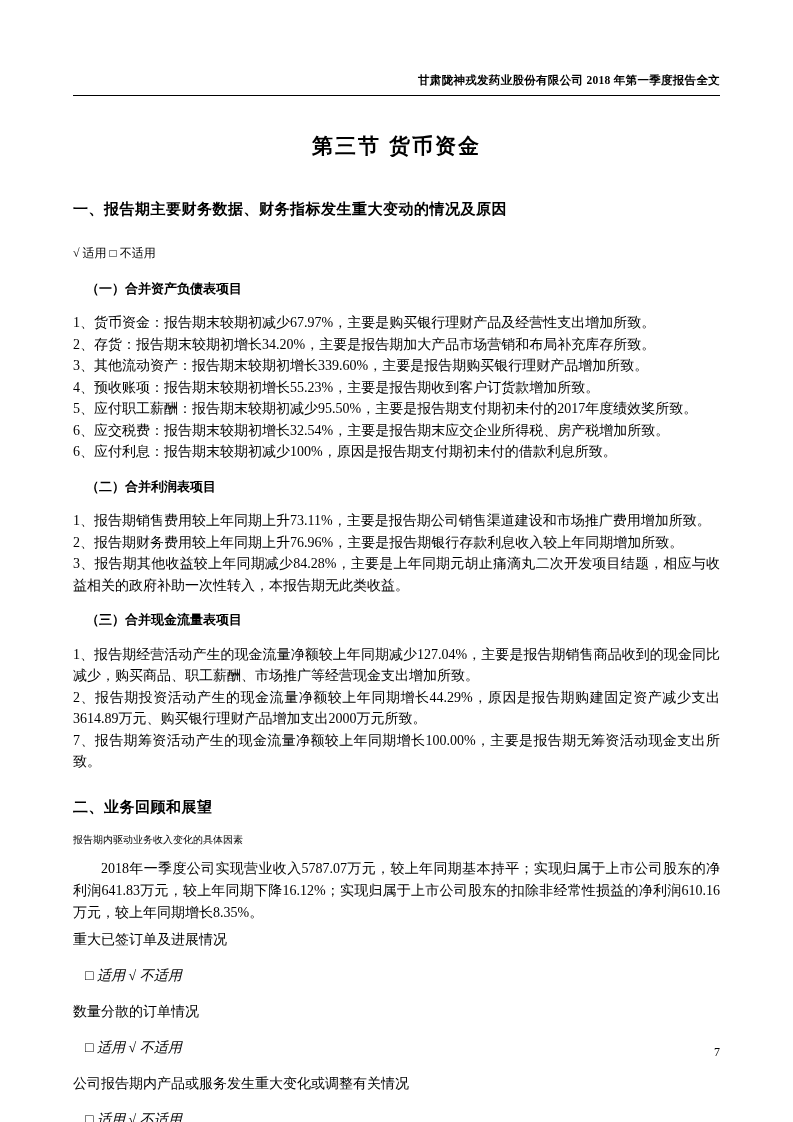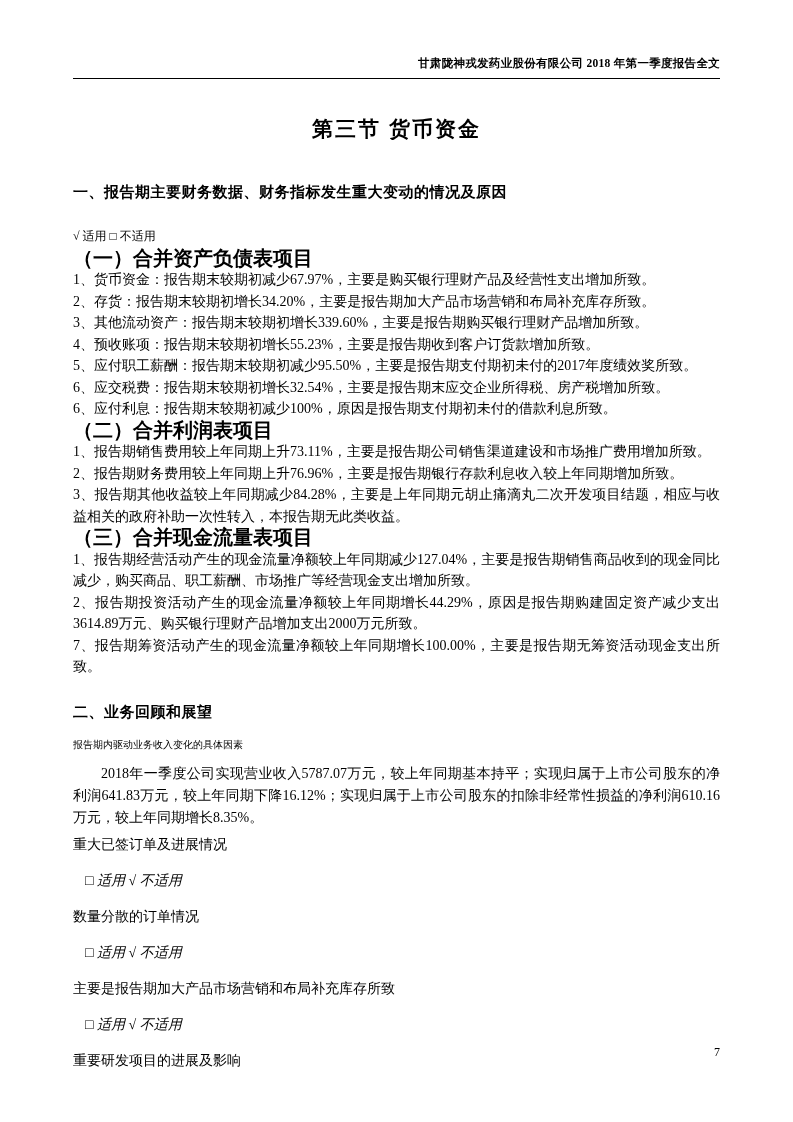--- a/index.html
+++ b/index.html
@@ -9,21 +9,21 @@
     height: 1122px;
     margin: 0 auto;
     background: #ffffff;
     color: #000000;
     font-family: "Liberation Serif", "DejaVu Serif", serif;
     overflow: hidden;
   }
   .content { padding: 0 73px; }
 
   .header {
-    padding-top: 56px;
+    padding-top: 73px;
     text-align: right;
     font-size: 11.5px;
     font-weight: bold;
     letter-spacing: 0.3px;
     white-space: pre-wrap;
   }
   .header-rule {
     margin-top: 7px;
     border: none;
     border-bottom: 1.5px solid #000;
@@ -49,22 +49,22 @@
 
   .applicability {
     margin: 24px 0 0 0;
     font-size: 12px;
     line-height: 21.5px;
     white-space: pre-wrap;
   }
   .applicability.inline-status { margin: 12px; line-height: 24px; font-size: 14px; font-style: italic; }
 
   .sub-heading {
-    margin: 0;
-    font-size: 20px;
+    margin: 13px;
+    font-size: 13px;
     line-height: 21.5px;
   }
 
   .item {
     margin: 0;
     font-size: 14px;
     line-height: 21.5px;
     text-align: justify;
   }
 
@@ -143,21 +143,21 @@
         <p class="status-label">重大已签订单及进展情况</p>
         <p class="applicability inline-status">□ 适用 √ 不适用</p>
       </div>
 
       <div class="status-block">
         <p class="status-label">数量分散的订单情况</p>
         <p class="applicability inline-status">□ 适用 √ 不适用</p>
       </div>
 
       <div class="status-block">
-        <p class="status-label">主要是报告期加大产品市场营销和布局补充库存所致</p>
+        <p class="status-label">公司报告期内产品或服务发生重大变化或调整有关情况</p>
         <p class="applicability inline-status">□ 适用 √ 不适用</p>
       </div>
 
       <p class="status-label">重要研发项目的进展及影响</p>
     </section>
 
   </div>
 
   <div class="page-number">7</div>
 </div>

